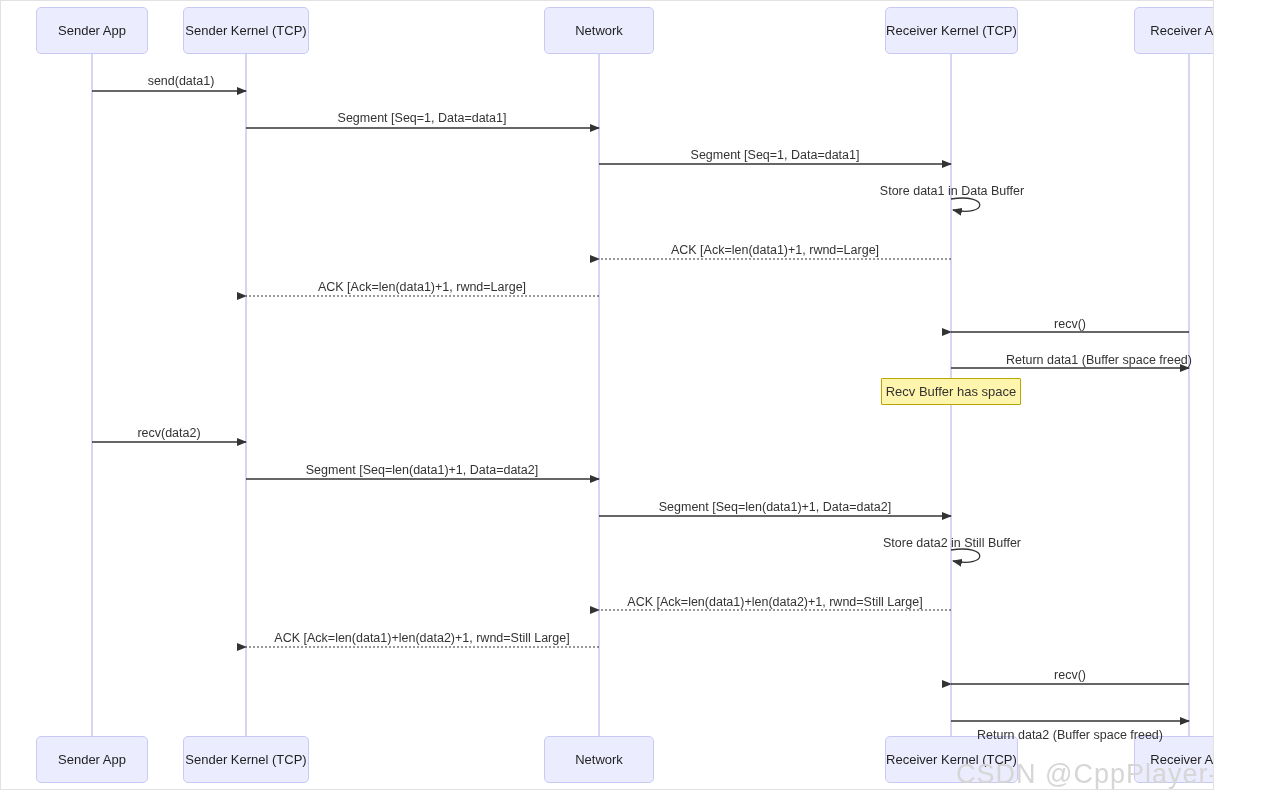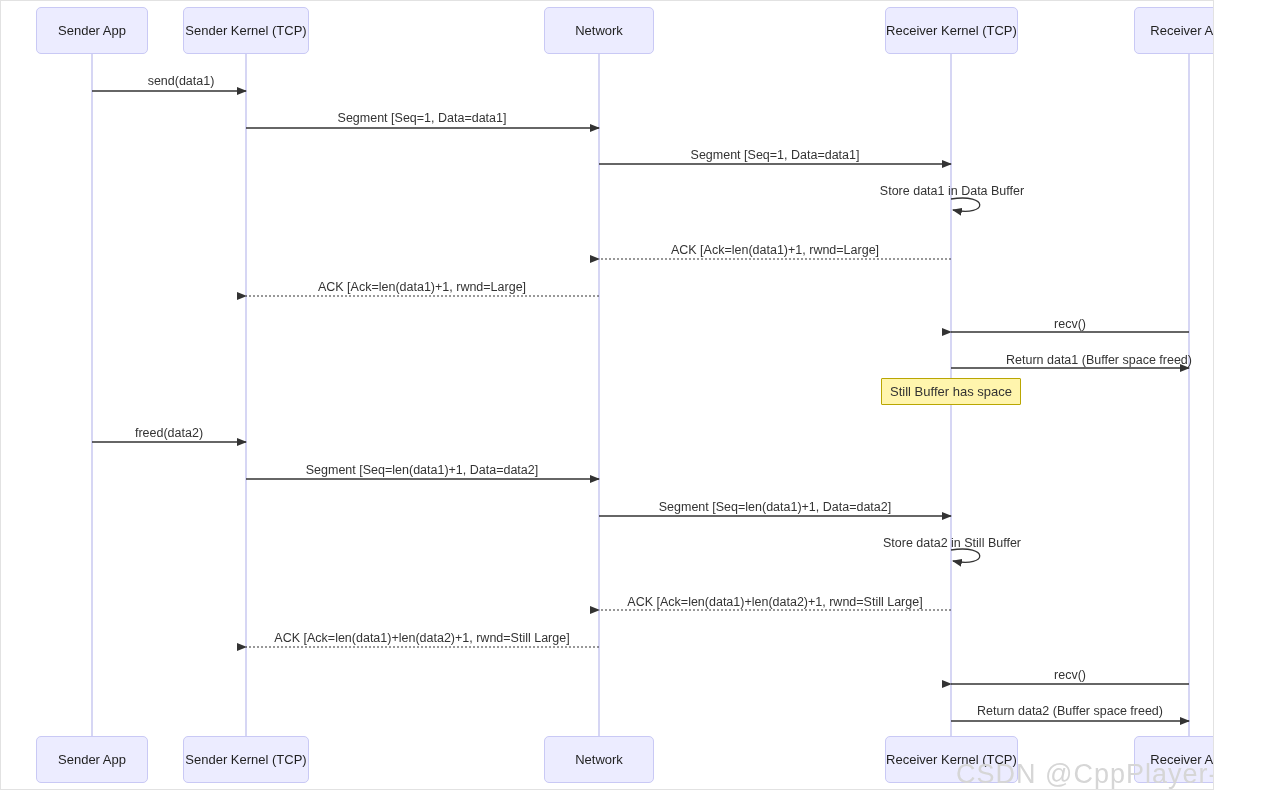--- a/index.html
+++ b/index.html
@@ -157,30 +157,30 @@
     </div>
   <div id="message-labels">
       <div class="msg-label" style="left: 168px; top: 74px; margin-left: 12px;">send(data1)</div>
       <div class="msg-label" style="left: 421px; top: 111px;">Segment [Seq=1, Data=data1]</div>
       <div class="msg-label" style="left: 774px; top: 148px;">Segment [Seq=1, Data=data1]</div>
       <div class="msg-label" style="left: 951px; top: 184px;">Store data1 in Data Buffer</div>
       <div class="msg-label" style="left: 774px; top: 243px;">ACK [Ack=len(data1)+1, rwnd=Large]</div>
       <div class="msg-label" style="left: 421px; top: 280px;">ACK [Ack=len(data1)+1, rwnd=Large]</div>
       <div class="msg-label" style="left: 1069px; top: 317px;">recv()</div>
       <div class="msg-label" style="left: 1069px; top: 353px; margin-left: 29px;">Return data1 (Buffer space freed)</div>
-      <div class="msg-label" style="left: 168px; top: 426px;">freed(data2)</div>
+      <div class="msg-label" style="left: 168px; top: 426px;">recv(data2)</div>
       <div class="msg-label" style="left: 421px; top: 463px;">Segment [Seq=len(data1)+1, Data=data2]</div>
       <div class="msg-label" style="left: 774px; top: 500px;">Segment [Seq=len(data1)+1, Data=data2]</div>
       <div class="msg-label" style="left: 951px; top: 536px;">Store data2 in Still Buffer</div>
       <div class="msg-label" style="left: 774px; top: 595px;">ACK [Ack=len(data1)+len(data2)+1, rwnd=Still Large]</div>
       <div class="msg-label" style="left: 421px; top: 631px;">ACK [Ack=len(data1)+len(data2)+1, rwnd=Still Large]</div>
       <div class="msg-label" style="left: 1069px; top: 668px;">recv()</div>
-      <div class="msg-label" style="left: 1069px; top: 704px;">Return data2 (Buffer space freed)</div>
+      <div class="msg-label" style="left: 1069px; top: 728px;">Return data2 (Buffer space freed)</div>
     </div>
   <div id="notes-layer">
       <div class="note-box" style="left: 880px; top: 377px; width: 140px; height: 27px;">
-        <span class="note-text">Still Buffer has space</span>
+        <span class="note-text">Recv Buffer has space</span>
       </div>
     </div>
 
   <div class="watermark" style="left: 955px; top: 755px;">CSDN @CppPlayer-程序员阿杜</div>
 
 </div>
 
 </body></html>

